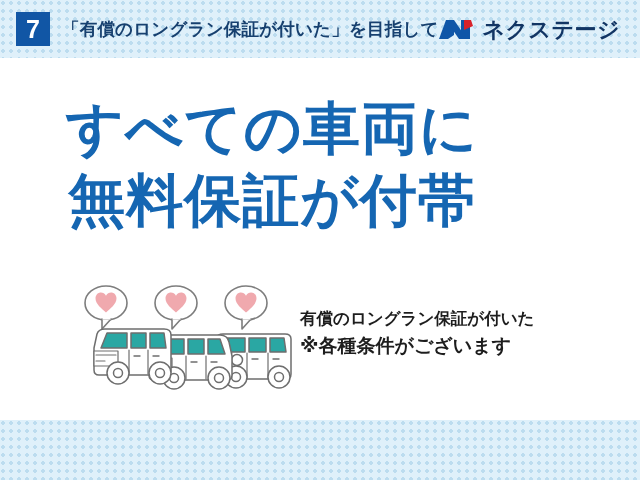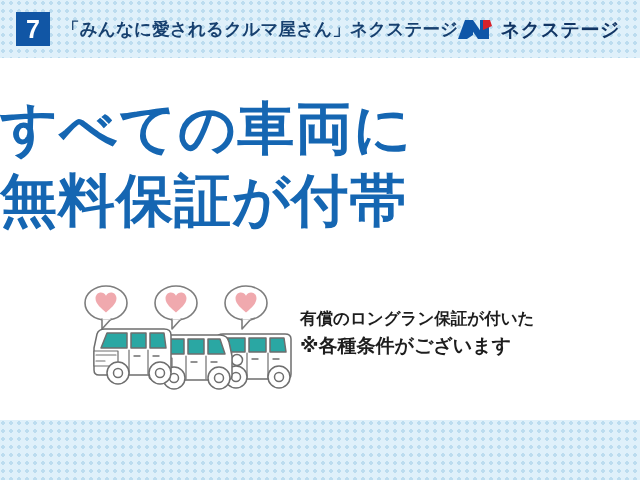--- a/index.html
+++ b/index.html
@@ -70,21 +70,21 @@
     white-space: nowrap;
     font-family: "DejaVu Sans", sans-serif;
   }
 
   
   #headline {
     position: absolute;
     left: 0;
     top: 92px;
     width: 544px;
-    text-align: left;
+    text-align: center;
     color: #1566b2;
     font-weight: bold;
     font-family: "DejaVu Sans", sans-serif;
     letter-spacing: 1px;
   }
   .headline-line {
     display: block;
     font-size: 57px;
     line-height: 72px;
     white-space: nowrap;
@@ -141,36 +141,36 @@
     position: absolute;
     right: 20px;
     top: 14px;
     height: 32px;
     display: flex;
     align-items: center;
   }
   #logo-mark { display: block; margin-right: 7px; }
   #logo-text {
     color: #123564;
-    font-size: 19px;
+    font-size: 22px;
     font-weight: bold;
     letter-spacing: 0.5px;
     font-family: "DejaVu Sans", sans-serif;
     white-space: nowrap;
   }
 </style>
 </head>
 <body>
 
 <div id="slide">
 
   <div id="header" class="dot-band"></div>
   <div id="header-inner">
     <div id="num-badge">7</div>
-    <div id="header-title">「みんなに愛されるクルマ屋さん」ネクステージ</div>
+    <div id="header-title">「有償のロングラン保証が付いた」を目指して</div>
   </div>
 
   <div id="headline">
     <span class="headline-line">すべての車両に</span>
     <span class="headline-line">無料保証が付帯</span>
   </div>
 
   <div id="lower">
 
     <div id="cars-block">

